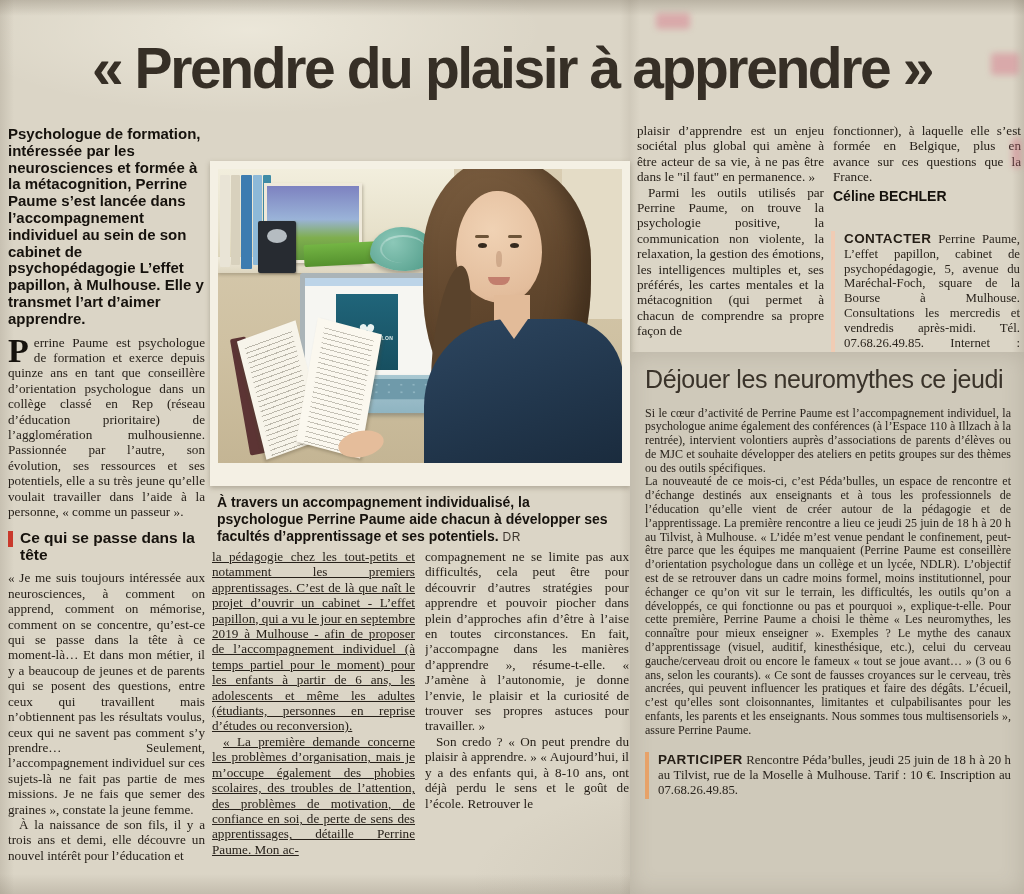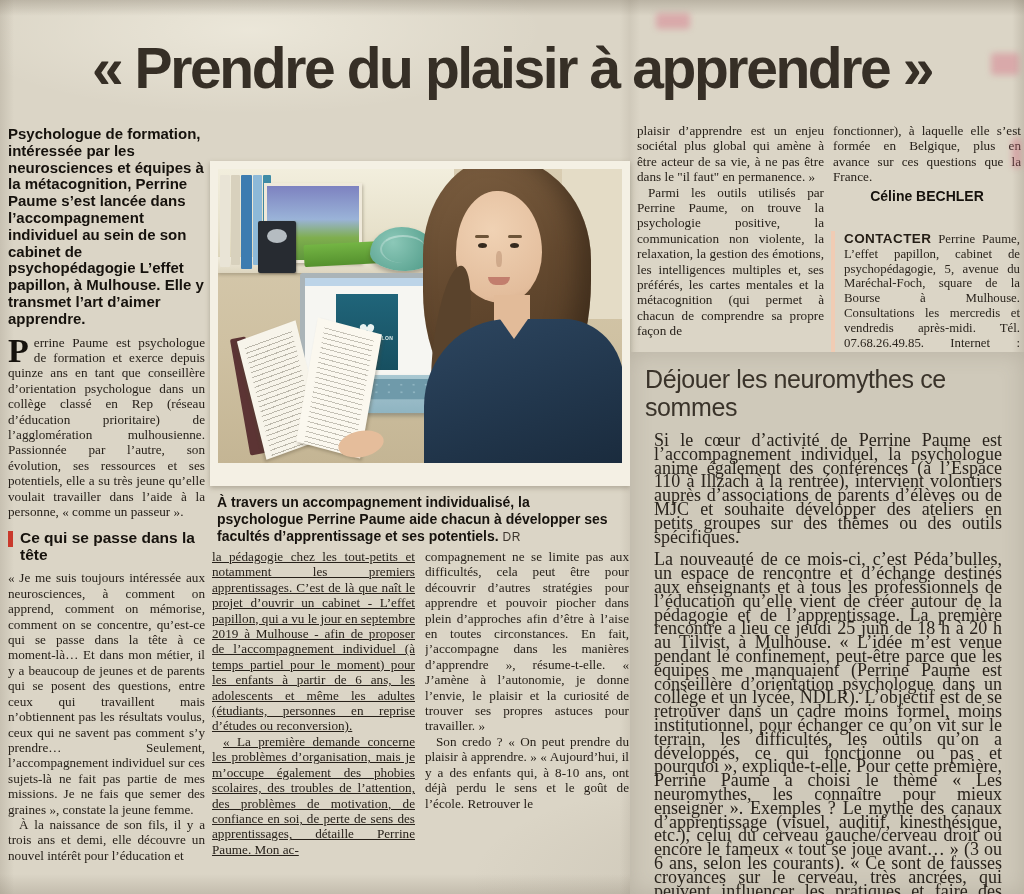--- a/index.html
+++ b/index.html
@@ -32,30 +32,30 @@
   .col3{left:425px;top:549px;width:204px;height:345px;}
   .col4{left:637px;top:123px;width:187px;height:224px;}
   .col5{left:833px;top:123px;width:188px;height:102px;}
   .lead{margin:0 0 7px;font:700 15px/16.8px "Liberation Sans",sans-serif;color:#16120d;text-align:left;}
   .body{margin:0;font-size:13.2px;line-height:15.4px;text-align:justify;}
   .indent{text-indent:11px;}
   .dropcap{float:left;font:700 34px/27px "Liberation Serif",serif;color:#16120d;padding:2px 5px 0 0;}
   .subhead{display:flex;gap:7px;margin:11px 0 7px;font:700 15.5px/16.5px "Liberation Sans",sans-serif;color:#16120d;}
   .redbar{flex:none;width:5px;background:#c9392c;height:16px;margin-top:1px;}
   .redbar.tall{height:32px;}
-  .byline{margin:3px 0 8px;text-align:center;font:700 14px "Liberation Sans",sans-serif;color:#16120d;}
+  .byline{margin:3px 0 8px;text-align:left;font:700 14px "Liberation Sans",sans-serif;color:#16120d;}
   
   .infobox{font-size:12.8px;line-height:14.8px;text-align:justify;color:#2a241d;}
   .infobox .label{font:700 13.5px "Liberation Sans",sans-serif;letter-spacing:.4px;color:#241d15;}
   .contact{position:absolute;left:831px;top:231px;width:176px;border-left:4px solid #f0ccb4;padding-left:9px;}
   
   .sidebar{position:absolute;left:630px;top:352px;width:394px;height:542px;box-sizing:border-box;
     background:#cfc9ba;box-shadow:inset 0 0 22px rgba(100,92,76,.22);padding:12px 13px 0 15px;}
   .sidebar h2{margin:2px 0 13px;font:400 25px/1.1 "Liberation Sans",sans-serif;letter-spacing:-.4px;color:#3a332a;}
-  .sidebar p{margin:9px;font-size:18px;line-height:13.8px;text-align:justify;color:#29231c;}
+  .sidebar p{margin:0;font-size:12px;line-height:13.8px;text-align:justify;color:#29231c;}
   .participate{margin-top:14px;border-left:4px solid #e7a269;padding-left:9px;line-height:15.4px;}
   
   .photo-frame{position:absolute;left:210px;top:161px;width:404px;height:294px;background:#f4f0e4;
     padding:8px 8px 23px 8px;box-shadow:0 2px 5px rgba(90,80,60,.35);}
   .ph{position:relative;width:404px;height:294px;overflow:hidden;
     background:linear-gradient(180deg,#d9cdb2 0,#cfc1a2 60%,#c4b594 100%);}
   .ph *{position:absolute;}
   .ph-window{left:0;top:0;width:236px;height:88px;
     background:linear-gradient(180deg,#f2eedd 0,#e7e1cb 70%,#ded6bb 100%);
     border-bottom:6px solid #e0d5b5;}
@@ -126,21 +126,21 @@
 </style>
 </head>
 <body>
 
 <div class="page">
 
 
   <h1 class="headline">« Prendre du plaisir à apprendre »</h1>
 
   <div class="col col1">
-    <p class="lead">Psychologue de formation, intéressée par les neurosciences et équipes à la métacognition, Perrine Paume s’est lancée dans l’accompagnement individuel au sein de son cabinet de psychopédagogie L’effet papillon, à Mulhouse. Elle y transmet l’art d’aimer apprendre.</p>
+    <p class="lead">Psychologue de formation, intéressée par les neurosciences et formée à la métacognition, Perrine Paume s’est lancée dans l’accompagnement individuel au sein de son cabinet de psychopédagogie L’effet papillon, à Mulhouse. Elle y transmet l’art d’aimer apprendre.</p>
     <p class="body"><span class="dropcap">P</span><span>errine Paume est psychologue de formation et exerce depuis quinze ans en tant que conseillère d’orientation psychologue dans un collège classé en Rep (réseau d’éducation prioritaire) de l’agglomération mulhousienne. Passionnée par l’autre, son évolution, ses ressources et ses potentiels, elle a su très jeune qu’elle voulait travailler dans l’aide à la personne, « comme un passeur ».</span></p>
     <h3 class="subhead">
         <span class="redbar"></span>
         <span>Ce qui se passe dans la tête</span>
       </h3>
     <p class="body">« Je me suis toujours intéressée aux neurosciences, à comment on apprend, comment on mémorise, comment on se concentre, qu’est-ce qui se passe dans la tête à ce moment-là… Et dans mon métier, il y a beaucoup de jeunes et de parents qui se posent des questions, entre ceux qui travaillent mais n’obtiennent pas les résultats voulus, ceux qui ne savent pas comment s’y prendre… Seulement, l’accompagnement individuel sur ces sujets-là ne fait pas partie de mes missions. Je ne fais que semer des graines », constate la jeune femme.</p>
     <p class="body indent">À la naissance de son fils, il y a trois ans et demi, elle découvre un nouvel intérêt pour l’éducation et</p>
   </div>
 
   <div class="photo-frame">
@@ -209,21 +209,21 @@
     <p class="body">fonctionner), à laquelle elle s’est formée en Belgique, plus en avance sur ces questions que la France.</p>
     <p class="byline">Céline BECHLER</p>
   </div>
 
   <div class="infobox contact">
     <span class="label">CONTACTER</span>
     <span>Perrine Paume, L’effet papillon, cabinet de psychopédagogie, 5, avenue du Maréchal-Foch, square de la Bourse à Mulhouse. Consultations les mercredis et vendredis après-midi. Tél. 07.68.26.49.85. Internet : leffetpapillon-psychopeda.fr</span>
   </div>
 
   <div class="sidebar">
-    <h2>Déjouer les neuromythes ce sommes</h2>
+    <h2>Déjouer les neuromythes ce jeudi</h2>
     <p>Si le cœur d’activité de Perrine Paume est l’accompagnement individuel, la psychologue anime également des conférences (à l’Espace 110 à Illzach à la rentrée), intervient volontiers auprès d’associations de parents d’élèves ou de MJC et souhaite développer des ateliers en petits groupes sur des thèmes ou des outils spécifiques.</p>
     <p>La nouveauté de ce mois-ci, c’est Péda’bulles, un espace de rencontre et d’échange destinés aux enseignants et à tous les professionnels de l’éducation qu’elle vient de créer autour de la pédagogie et de l’apprentissage. La première rencontre a lieu ce jeudi 25 juin de 18 h à 20 h au Tilvist, à Mulhouse. « L’idée m’est venue pendant le confinement, peut-être parce que les équipes me manquaient (Perrine Paume est conseillère d’orientation psychologue dans un collège et un lycée, NDLR). L’objectif est de se retrouver dans un cadre moins formel, moins institutionnel, pour échanger ce qu’on vit sur le terrain, les difficultés, les outils qu’on a développés, ce qui fonctionne ou pas et pourquoi », explique-t-elle. Pour cette première, Perrine Paume a choisi le thème « Les neuromythes, les connaître pour mieux enseigner ». Exemples ? Le mythe des canaux d’apprentissage (visuel, auditif, kinesthésique, etc.), celui du cerveau gauche/cerveau droit ou encore le fameux « tout se joue avant… » (3 ou 6 ans, selon les courants). « Ce sont de fausses croyances sur le cerveau, très ancrées, qui peuvent influencer les pratiques et faire des dégâts. L’écueil, c’est qu’elles sont cloisonnantes, limitantes et culpabilisantes pour les enfants, les parents et les enseignants. Nous sommes tous multisensoriels », assure Perrine Paume.</p>
     <div class="infobox participate">
       <span class="label">PARTICIPER</span>
       <span>Rencontre Péda’bulles, jeudi 25 juin de 18 h à 20 h au Tilvist, rue de la Moselle à Mulhouse. Tarif : 10 €. Inscription au 07.68.26.49.85.</span>
     </div>
   </div>
 
   <div class="smudge sm1"></div>
   <div class="smudge sm2"></div>

